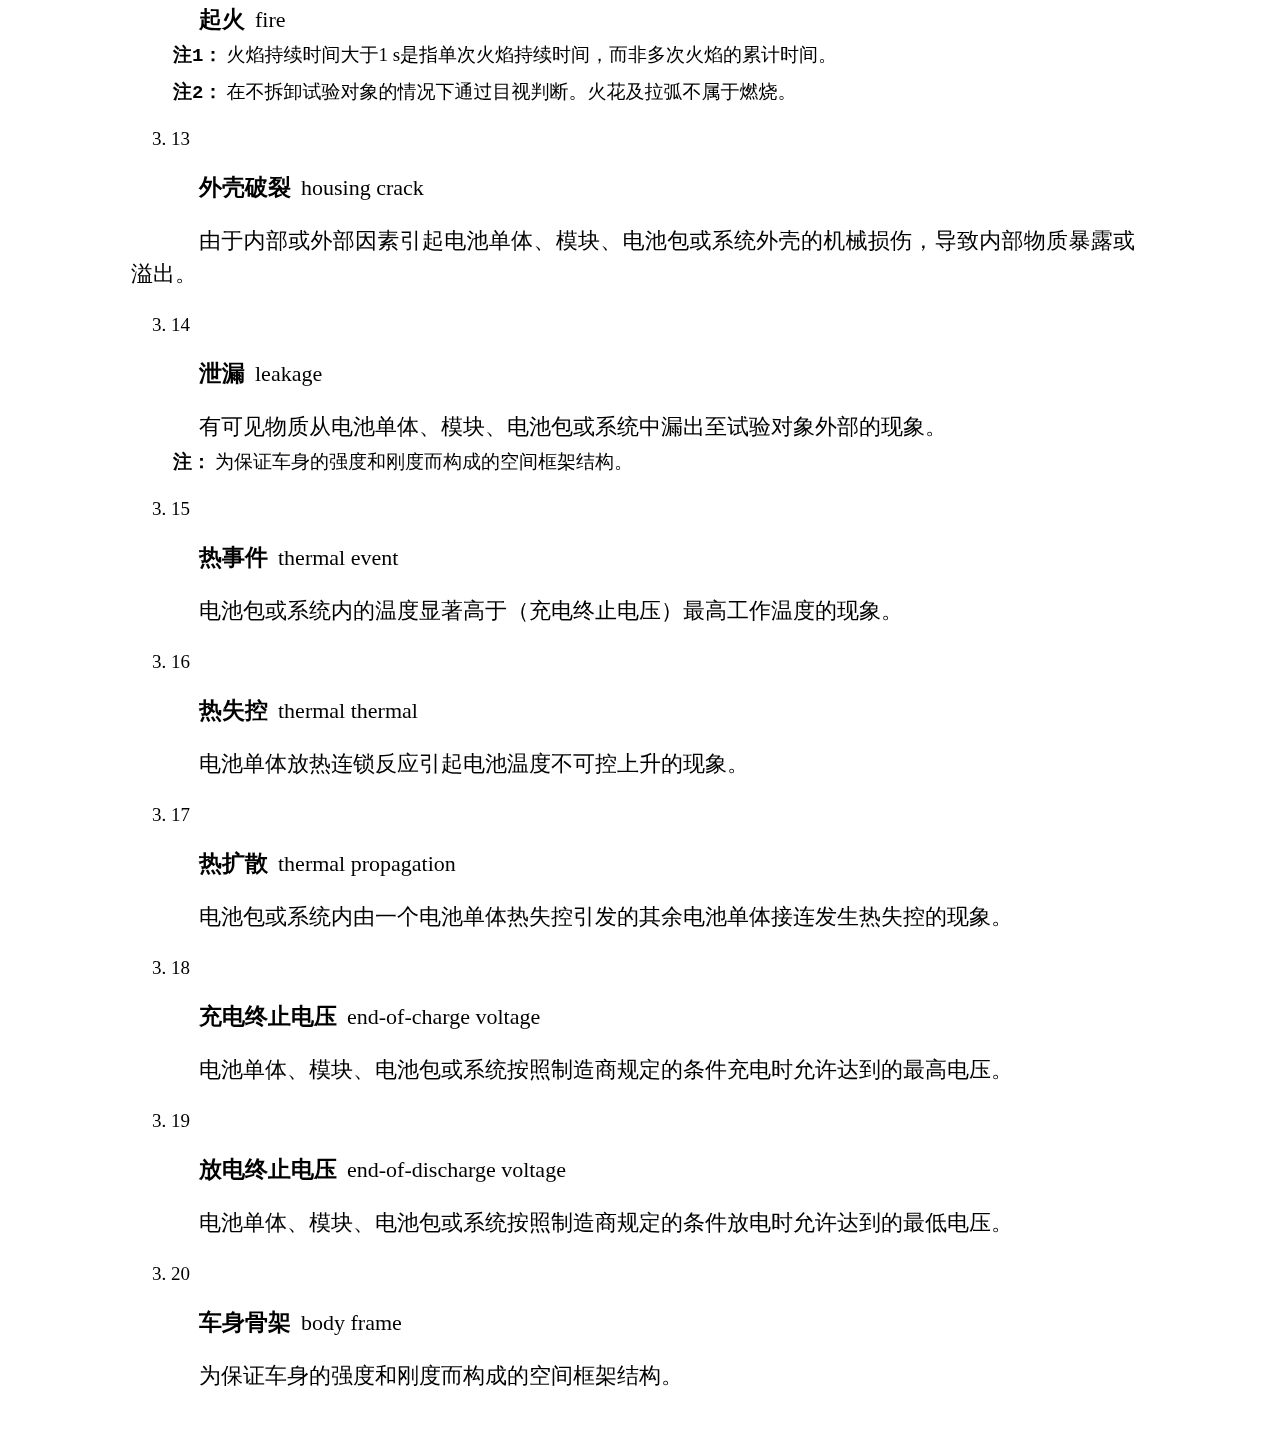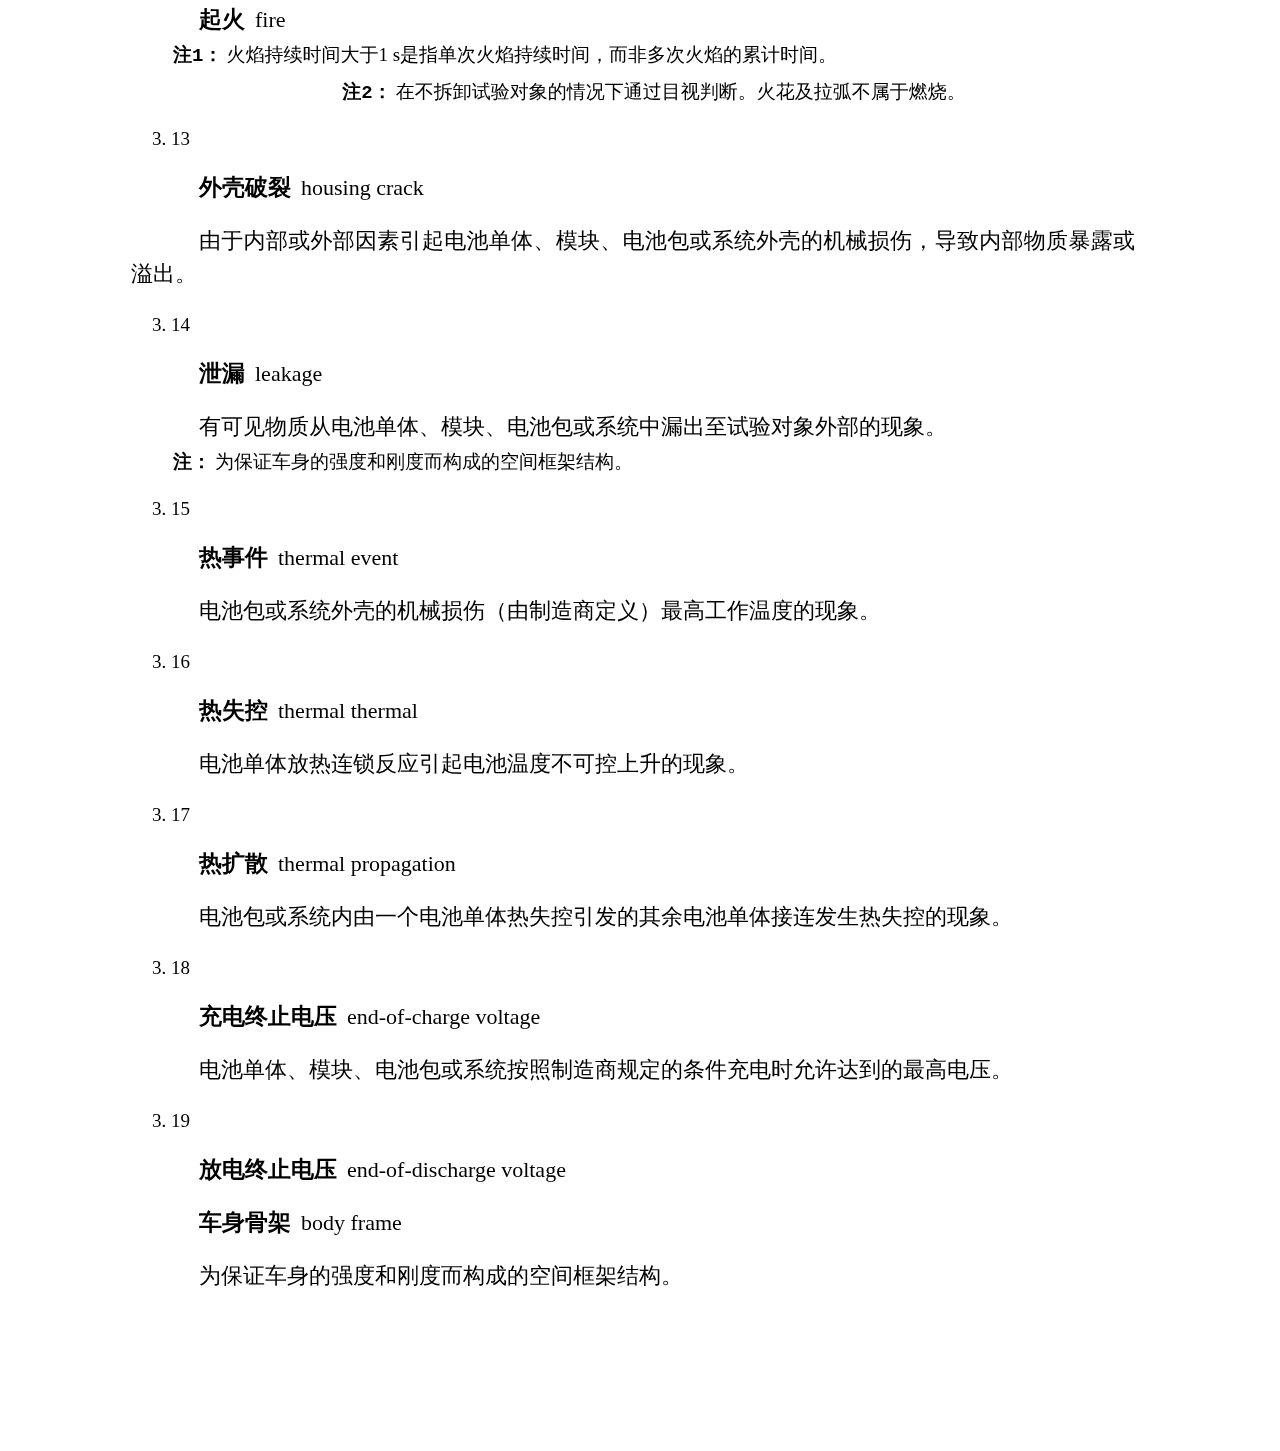--- a/index.html
+++ b/index.html
@@ -53,21 +53,21 @@
     line-height: 33px;
     text-indent: 68px;
     text-align: justify;
   }
   .note {
     margin-left: 42px;
     margin-top: 8px;
     font-size: 19px;
     line-height: 22px;
   }
-  .note + .note { margin-top: 14px; text-align: center; }
+  .note + .note { margin-top: 14px; }
   .note:last-child { margin-bottom: 8px; }
   .note-label {
     font-family: Liberation Mono, monospace;
     font-weight: bold;
     margin-right: 4px;
   }
   .note-text {
     font-family: "Liberation Serif", serif;
   }
 </style>
@@ -109,21 +109,21 @@
   <div class="note">
     <span class="note-label">注：</span><span class="note-text">为保证车身的强度和刚度而构成的空间框架结构。</span>
   </div>
 </section>
 
   <section class="section">
     <div class="clause-num">3. 15</div>
     <div class="term">
       <span class="term-zh">热事件</span><span class="term-en">thermal event</span>
     </div>
-    <p class="definition">电池包或系统外壳的机械损伤（由制造商定义）最高工作温度的现象。</p>
+    <p class="definition">电池包或系统内的温度显著高于（充电终止电压）最高工作温度的现象。</p>
   </section>
 
   <section class="section">
     <div class="clause-num">3. 16</div>
     <div class="term">
       <span class="term-zh">热失控</span><span class="term-en">thermal thermal</span>
     </div>
     <p class="definition">电池单体放热连锁反应引起电池温度不可控上升的现象。</p>
   </section>
 
@@ -141,22 +141,24 @@
       <span class="term-zh">充电终止电压</span><span class="term-en">end-of-charge voltage</span>
     </div>
     <p class="definition">电池单体、模块、电池包或系统按照制造商规定的条件充电时允许达到的最高电压。</p>
   </section>
 
   <section class="section">
     <div class="clause-num">3. 19</div>
     <div class="term">
       <span class="term-zh">放电终止电压</span><span class="term-en">end-of-discharge voltage</span>
     </div>
+    <p class="definition">电池单体、模块、电池包或系统按照制造商规定的条件放电时允许达到的最低电压。</p>
   </section>
 
   <section class="section">
+    <div class="clause-num">3. 20</div>
     <div class="term">
       <span class="term-zh">车身骨架</span><span class="term-en">body frame</span>
     </div>
     <p class="definition">为保证车身的强度和刚度而构成的空间框架结构。</p>
   </section>
 </div>
 </div>
 
 </body></html>

